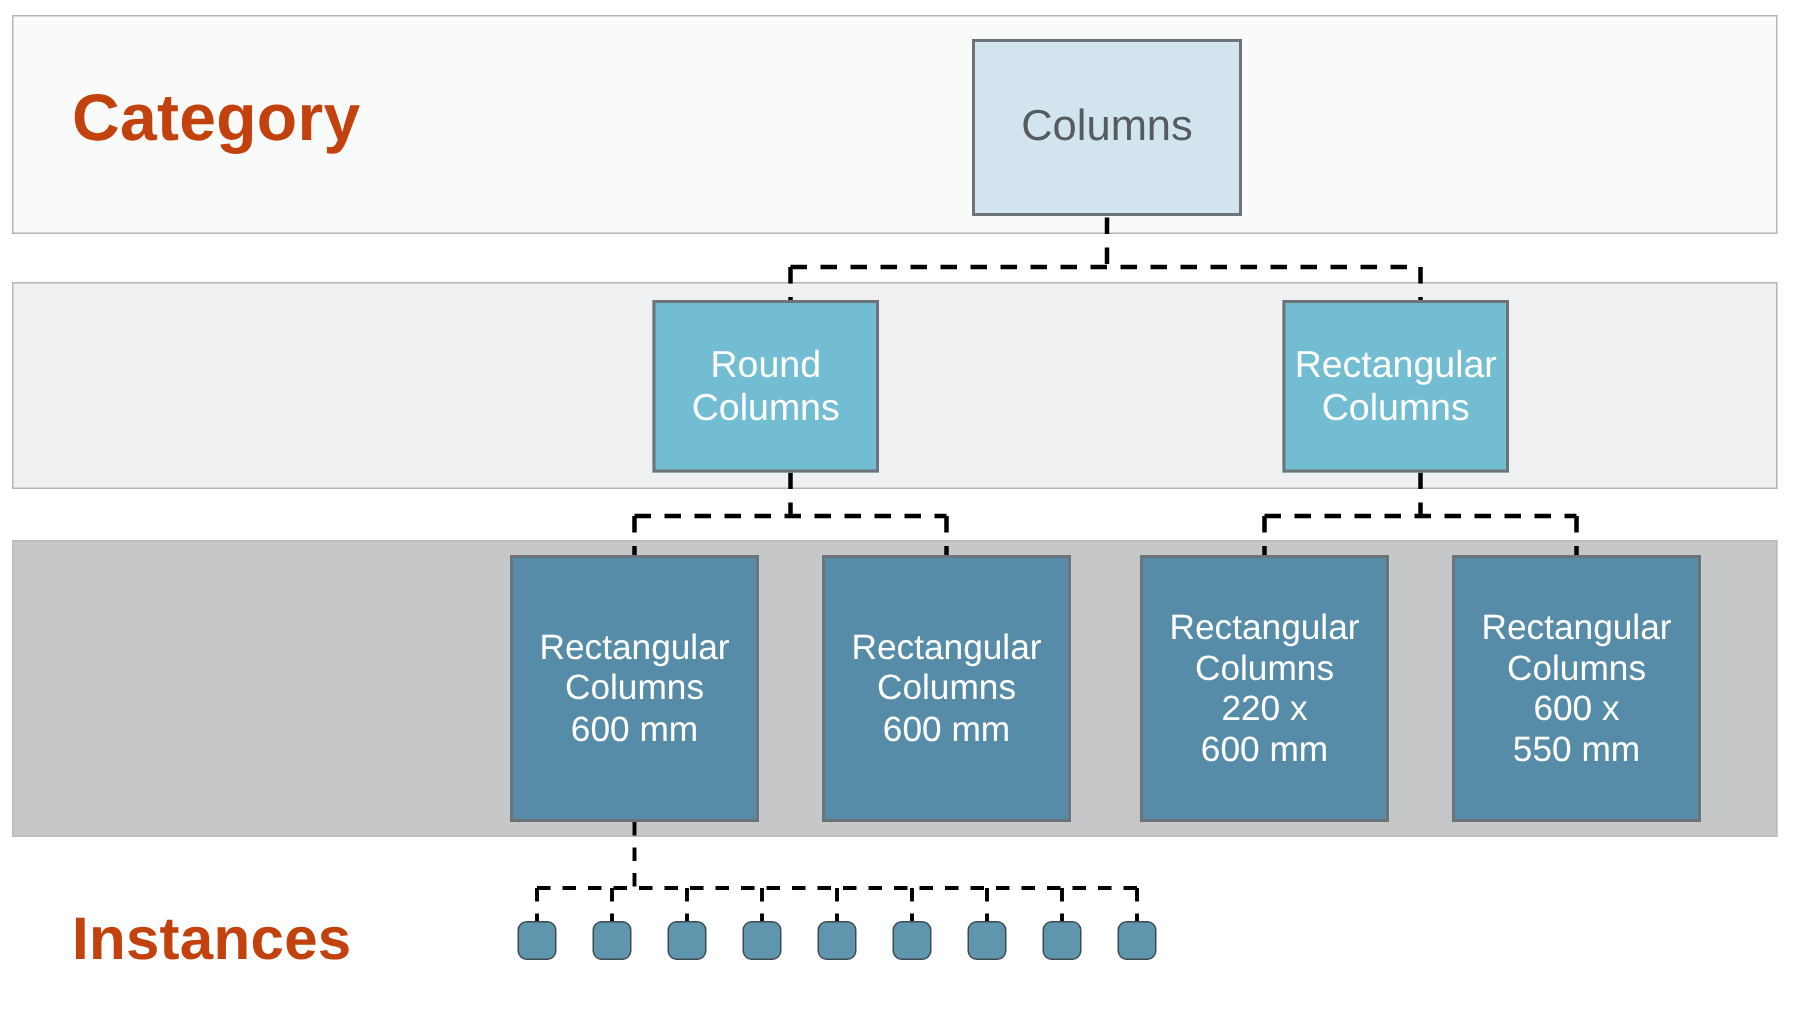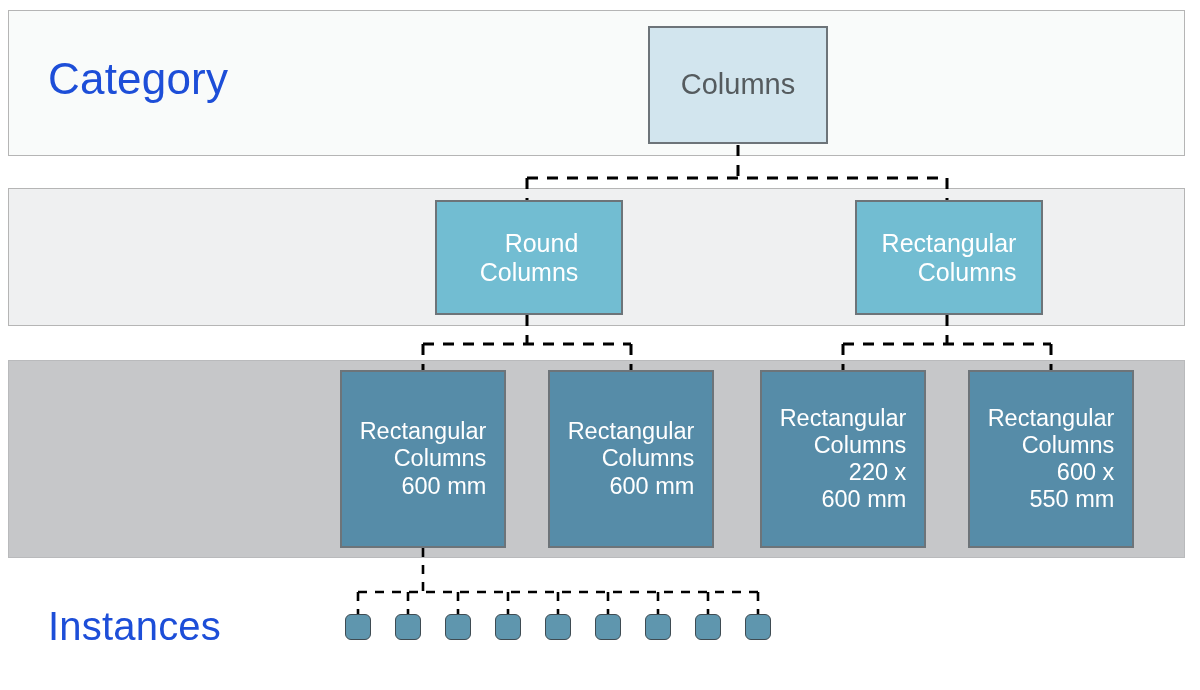--- a/index.html
+++ b/index.html
@@ -28,59 +28,59 @@
     border: 1px solid #b5b5b5;
   }
   .band-category { top: 10px;  height: 146px; background: #f9fbfa; }
   .band-family   { top: 188px; height: 138px; background: #eff0f1; }
   .band-type     { top: 360px; height: 198px; background: #c6c7c9; border-color:#b9babc; }
 
   
   .row-label {
     position: absolute;
     left: 48px;
-    color: #1d4ed8;
+    color: #c2410c;
     font-size: 44px;
-    font-weight: 400;
+    font-weight: 700;
     letter-spacing: 0.2px;
     line-height: 1;
     white-space: nowrap;
   }
   .label-category  { top: 57px; }
   .label-family    { top: 231px; }
   .label-type      { top: 440px; }
   .label-instances { top: 606px; font-size: 40px; }
 
   
   .node {
     position: absolute;
     box-sizing: border-box;
     display: flex;
     align-items: center;
     justify-content: center;
-    text-align: right;
+    text-align: center;
     border: 2px solid #6d7479;
     line-height: 1.16;
   }
 
   
   .node-category {
     left: 648px;
     top: 26px;
     width: 180px;
     height: 118px;
     background: #d2e5ee;
     color: #555b5e;
     font-size: 29px;
   }
 
   
   .node-family {
     top: 200px;
-    width: 188px;
+    width: 151px;
     height: 115px;
     background: #72bdd2;
     color: #ffffff;
     font-size: 25px;
   }
   .family-round { left: 435px; }
   .family-rect  { left: 855px; }
 
   
   .node-type {

